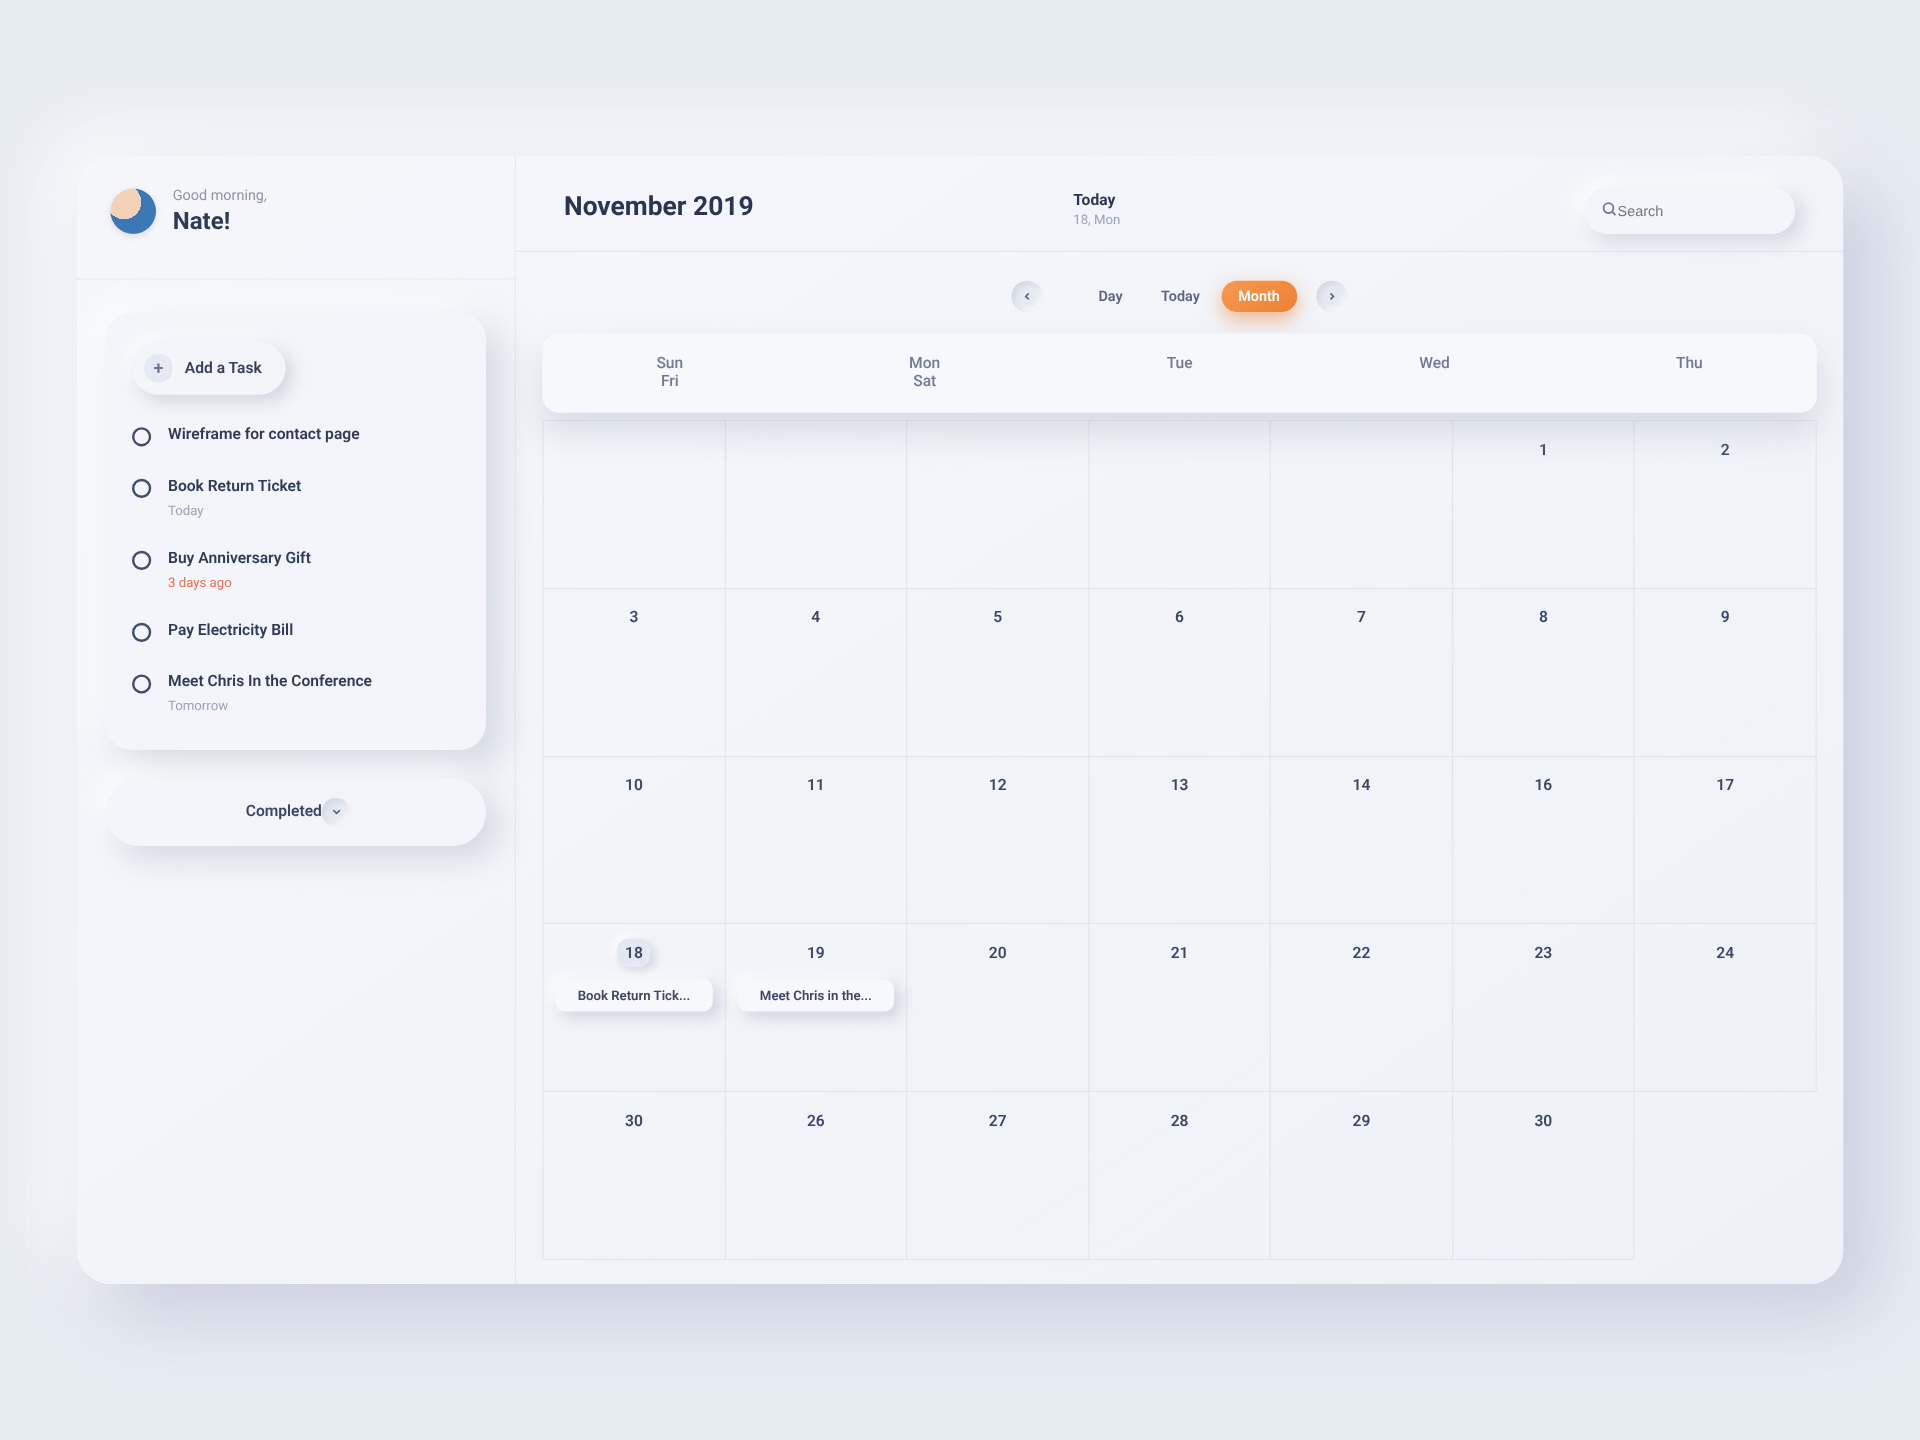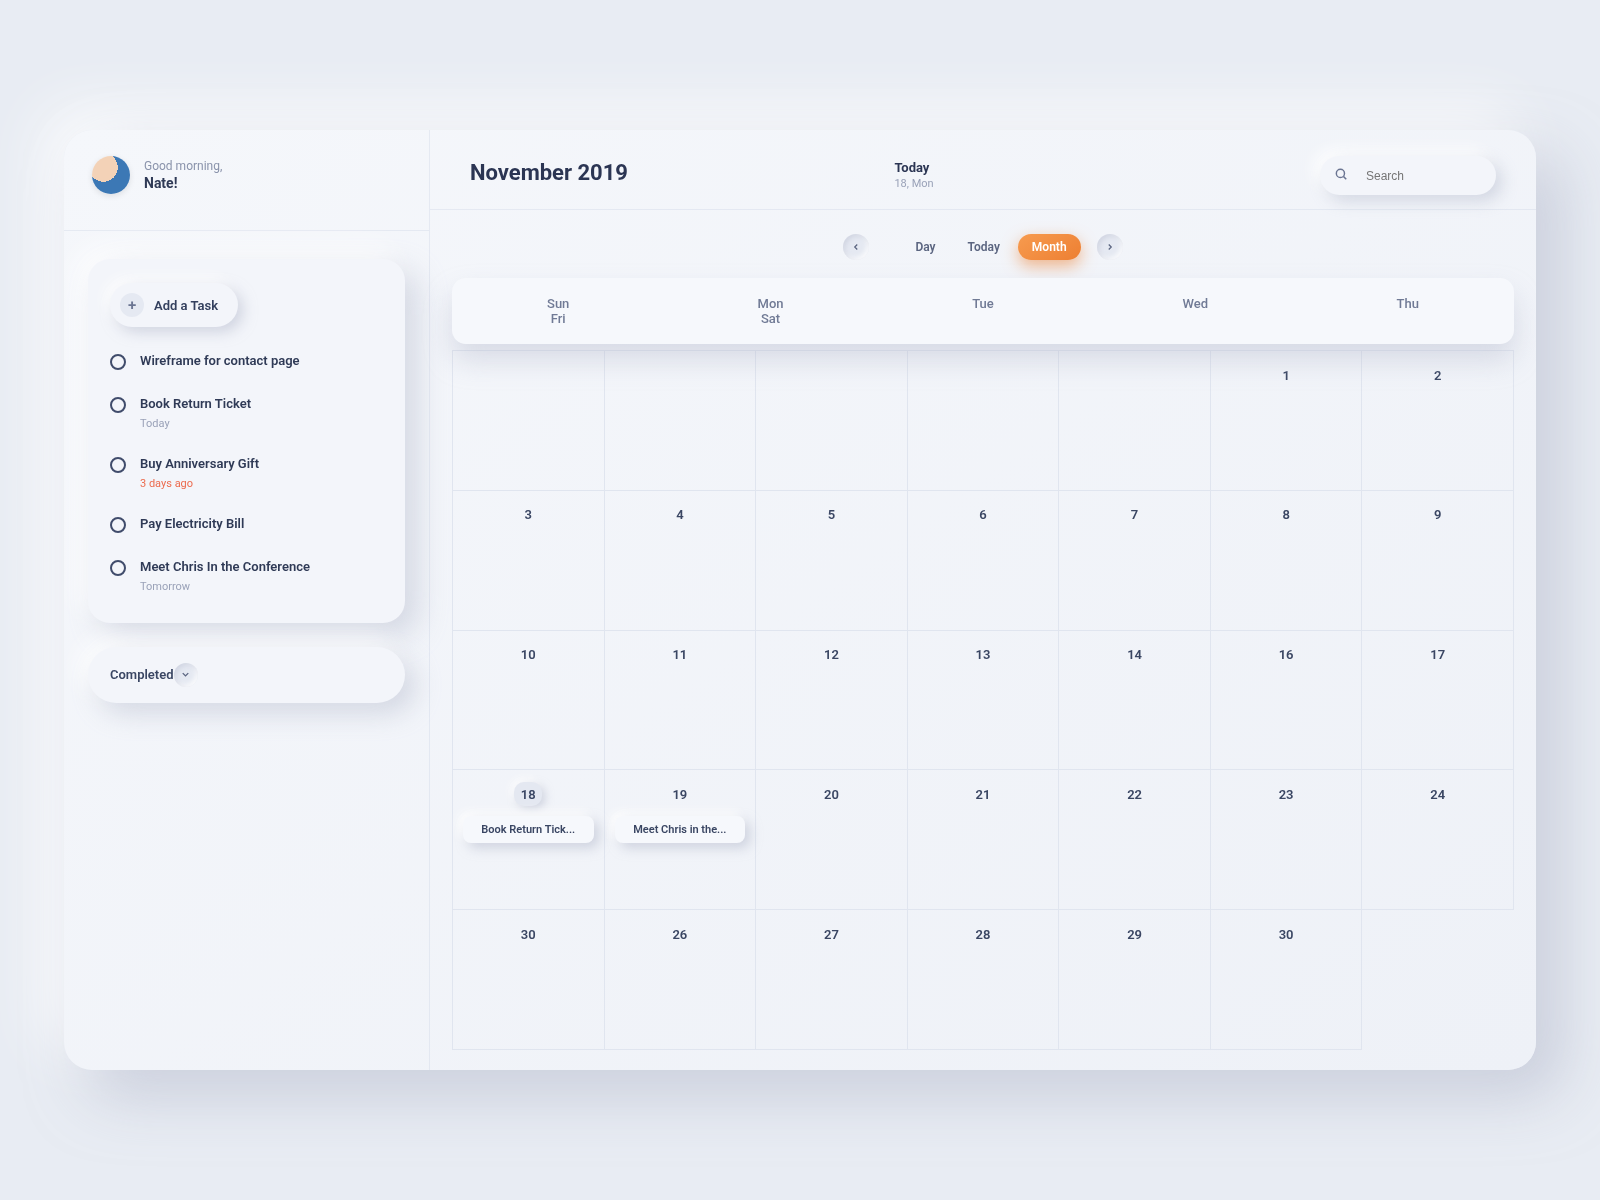--- a/index.html
+++ b/index.html
@@ -38,21 +38,21 @@
     border-bottom: 1px solid rgba(200,208,225,0.35);
   }
   .avatar {
     width: 38px; height: 38px;
     border-radius: 50%;
     background: radial-gradient(circle at 30% 30%, #f3d2b7 0 38%, #3c78b5 38% 100%);
     box-shadow: 0 2px 6px rgba(0,0,0,.1);
     flex-shrink: 0;
   }
   .profile-text .greet { font-size: 12px; color: #8a93ab; }
-  .profile-text .name  { font-size: 14px; font-weight: 700; color: #2f3a56; margin-top:2px;}
+  .profile-text .name  { font-size: 20px; font-weight: 700; color: #2f3a56; margin-top:2px;}
   .task-card {
     margin: 28px 24px 0 24px;
     background: #f3f5fa;
     border-radius: 22px;
     box-shadow: 12px 12px 30px rgba(174,180,200,.45),
                 -10px -10px 28px rgba(255,255,255,.9);
     padding: 24px 22px 30px 22px;
   }
   .add-task-btn {
     display: inline-flex;
@@ -88,21 +88,21 @@
   .task-text { font-size: 13px; font-weight:600; color:#2f3a56; line-height:1.3; }
   .task-sub  { font-size: 11px; color:#9aa2b8; margin-top:4px; }
   .task-sub.overdue { color:#ec6b4e; }
   .completed-card {
     margin: 24px 24px 0 24px;
     background: #f3f5fa;
     border-radius: 30px;
     box-shadow: 10px 10px 26px rgba(174,180,200,.45),
                 -8px -8px 24px rgba(255,255,255,.9);
     padding: 16px 18px 16px 22px;
-    display:flex; align-items:center; justify-content:flex-start;
+    display:flex; align-items:center; justify-content:center;
     font-size: 13px; font-weight:600; color:#3a4663;
     cursor:pointer;
   }
   .chev-down {
     width:24px; height:24px; border-radius:50%;
     background:#e5e9f2;
     display:flex; align-items:center; justify-content:center;
     box-shadow: inset 2px 2px 5px rgba(174,180,200,.4),
                 inset -2px -2px 5px rgba(255,255,255,.9);
   }
@@ -117,21 +117,21 @@
   }
   .month-title { font-size: 22px; font-weight:700; color:#2b3553; }
   .today-block { margin-left: auto; margin-right: auto; text-align:left; position:relative; left:-60px; }
   .today-block .lbl { font-size:13px; font-weight:700; color:#2b3553; }
   .today-block .dt  { font-size:11px; color:#9aa2b8; margin-top:2px; }
   .search-pill {
     background:#f3f5fa;
     border-radius: 24px;
     box-shadow: 6px 6px 16px rgba(174,180,200,.45), -6px -6px 16px rgba(255,255,255,.95);
     padding: 10px 22px 10px 14px;
-    display:flex; align-items:center; gap:18px;
+    display:flex; align-items:center; gap:0;
     width: 176px;
     margin-top:-4px;
   }
   .search-pill svg { width:14px; height:14px; color:#6b7592; }
   .search-pill input {
     border:none; background:transparent; outline:none;
     font-size:12px; color:#6b7592; width:100%;
   }
   .view-row {
     display:flex; align-items:center; justify-content:center;

